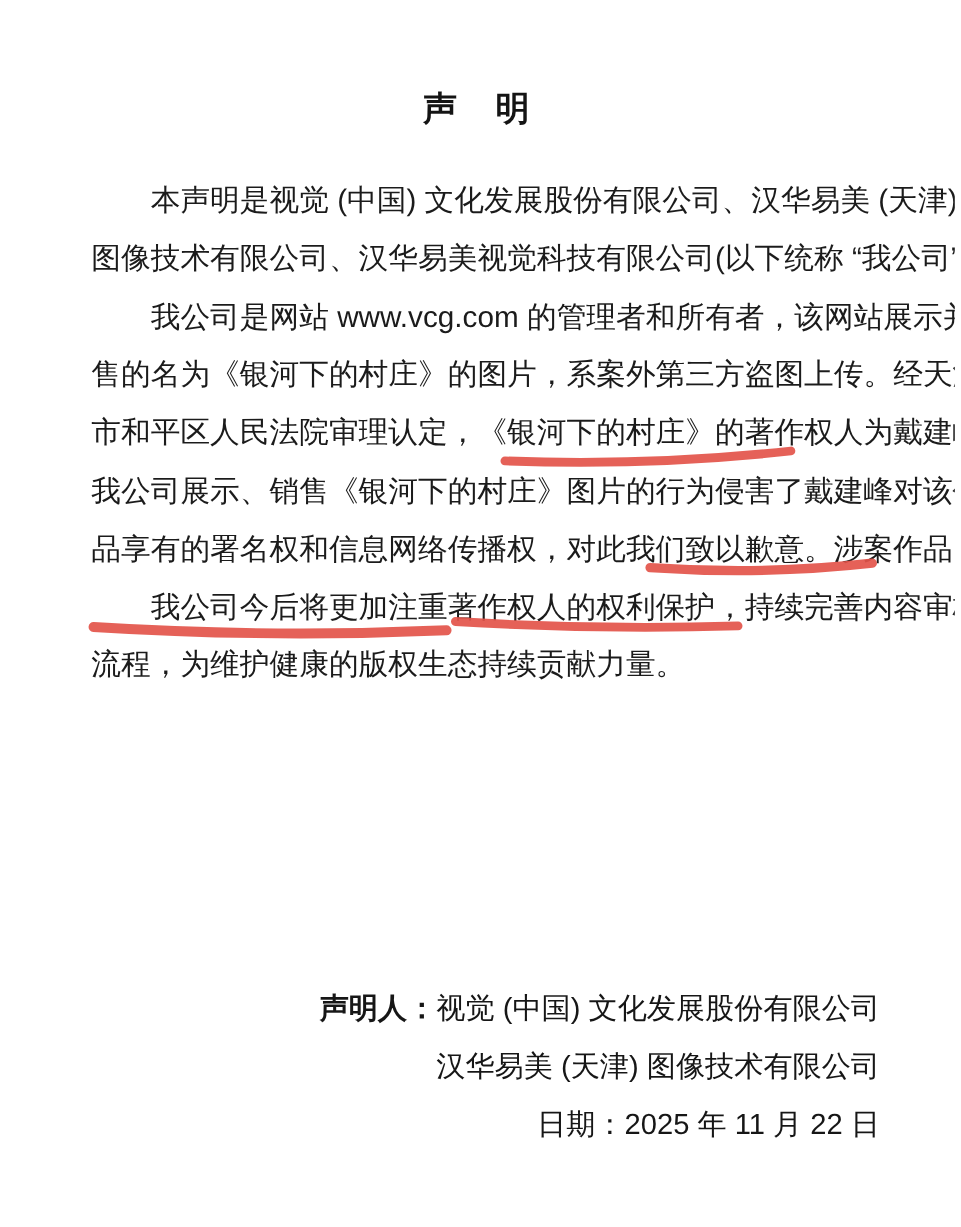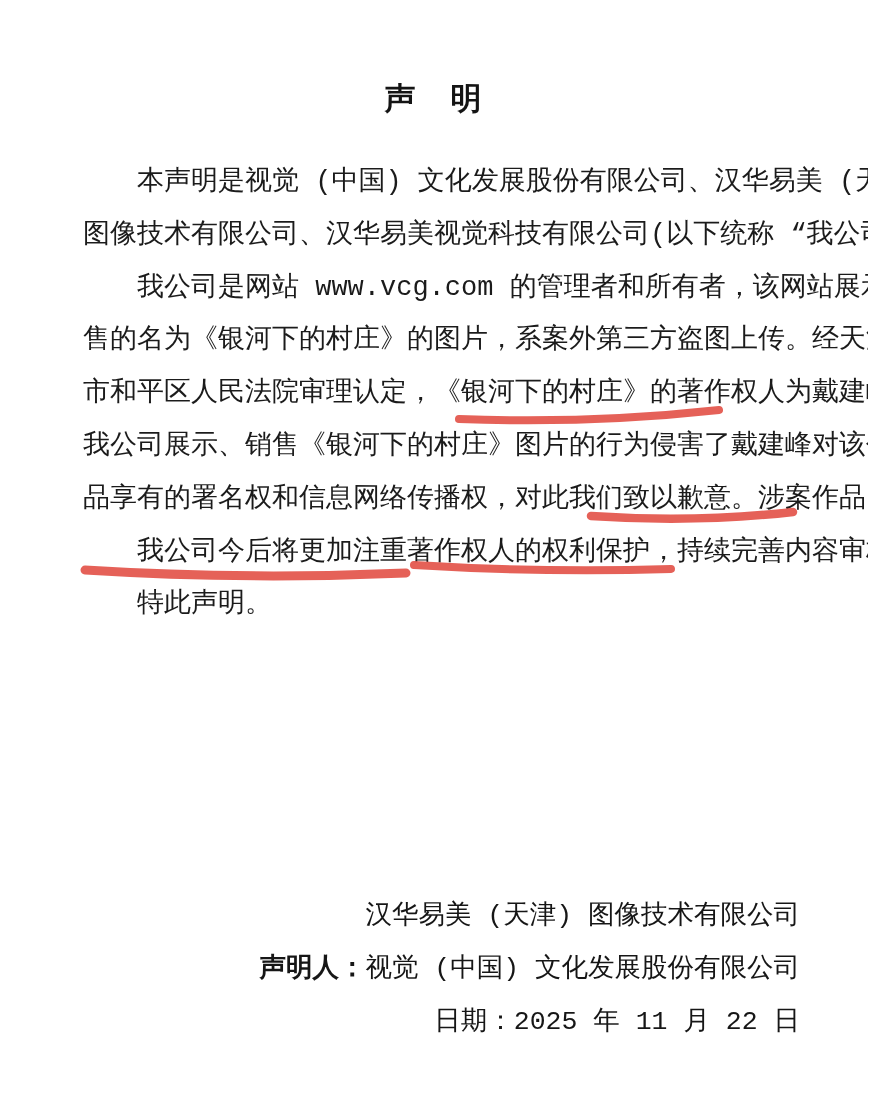--- a/index.html
+++ b/index.html
@@ -1,21 +1,21 @@
 <!DOCTYPE html>
 <html><head>
 <meta charset="utf-8">
 <style>
   html,body{margin:0;padding:0;background:#ffffff;}
   .page{
     position:relative;
     width:868px;height:1115px;
     background:#ffffff;
     overflow:hidden;
-    font-family:Liberation Mono, monospace;
+    font-family:Liberation Sans, sans-serif;
     color:#181818;
   }
   .doc-title{
     position:absolute;
     top:78px;left:0;width:100%;
     text-align:center;
     font-size:31px;
     font-weight:bold;
     letter-spacing:2px;
     color:#141414;
@@ -69,33 +69,33 @@
 
   <div class="doc-body">
     <div class="line indent">本声明是视觉 (中国) 文化发展股份有限公司、汉华易美 (天津)</div>
     <div class="line">图像技术有限公司、汉华易美视觉科技有限公司(以下统称 “我公司”)</div>
     <div class="line indent">我公司是网站 www.vcg.com 的管理者和所有者，该网站展示并销</div>
     <div class="line">售的名为《银河下的村庄》的图片，系案外第三方盗图上传。经天津</div>
     <div class="line">市和平区人民法院审理认定，《银河下的村庄》的著作权人为戴建峰，</div>
     <div class="line">我公司展示、销售《银河下的村庄》图片的行为侵害了戴建峰对该作</div>
     <div class="line">品享有的署名权和信息网络传播权，对此我们致以歉意。涉案作品已</div>
     <div class="line indent">我公司今后将更加注重著作权人的权利保护，持续完善内容审核</div>
-    <div class="line indent para-end">特此声明。</div>
+    <div class="line para-end">流程，为维护健康的版权生态持续贡献力量。</div>
   </div>
 
   <svg class="marker-layer" viewBox="0 0 874 1115">
     <path class="red-stroke" stroke-width="8" d="M 459 419 Q 590 424, 719 410" stroke="#e3544a"></path>
     <path class="red-stroke" stroke-width="8.5" d="M 591 516 Q 695 523, 793 512" stroke="#e3544a"></path>
     <path class="red-stroke" stroke-width="9" d="M 85 570 Q 245 580, 406 573" stroke="#e3544a"></path>
     <path class="red-stroke" stroke-width="8" d="M 414 565 Q 545 573, 671 569" stroke="#e3544a"></path>
   </svg>
 
   <div class="signature">
     <div class="sig-line">
-      <span>汉华易美 (天津) 图像技术有限公司</span>
+      <span class="sig-label">声明人：</span><span>视觉 (中国) 文化发展股份有限公司</span>
     </div>
     <div class="sig-line">
-      <span class="sig-label">声明人：</span><span>视觉 (中国) 文化发展股份有限公司</span>
+      <span>汉华易美 (天津) 图像技术有限公司</span>
     </div>
     <div class="sig-line">日期：2025 年 11 月 22 日</div>
   </div>
 
 </div>
 
 </body></html>

